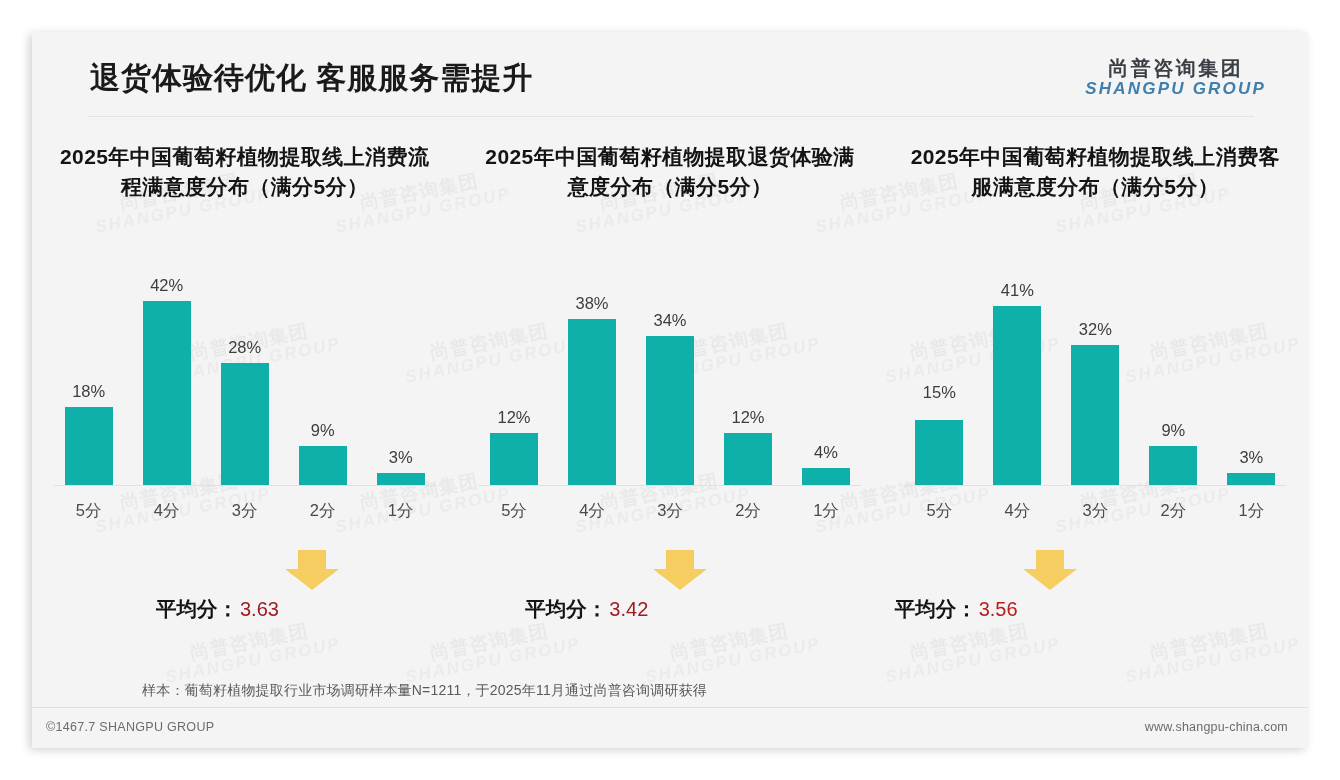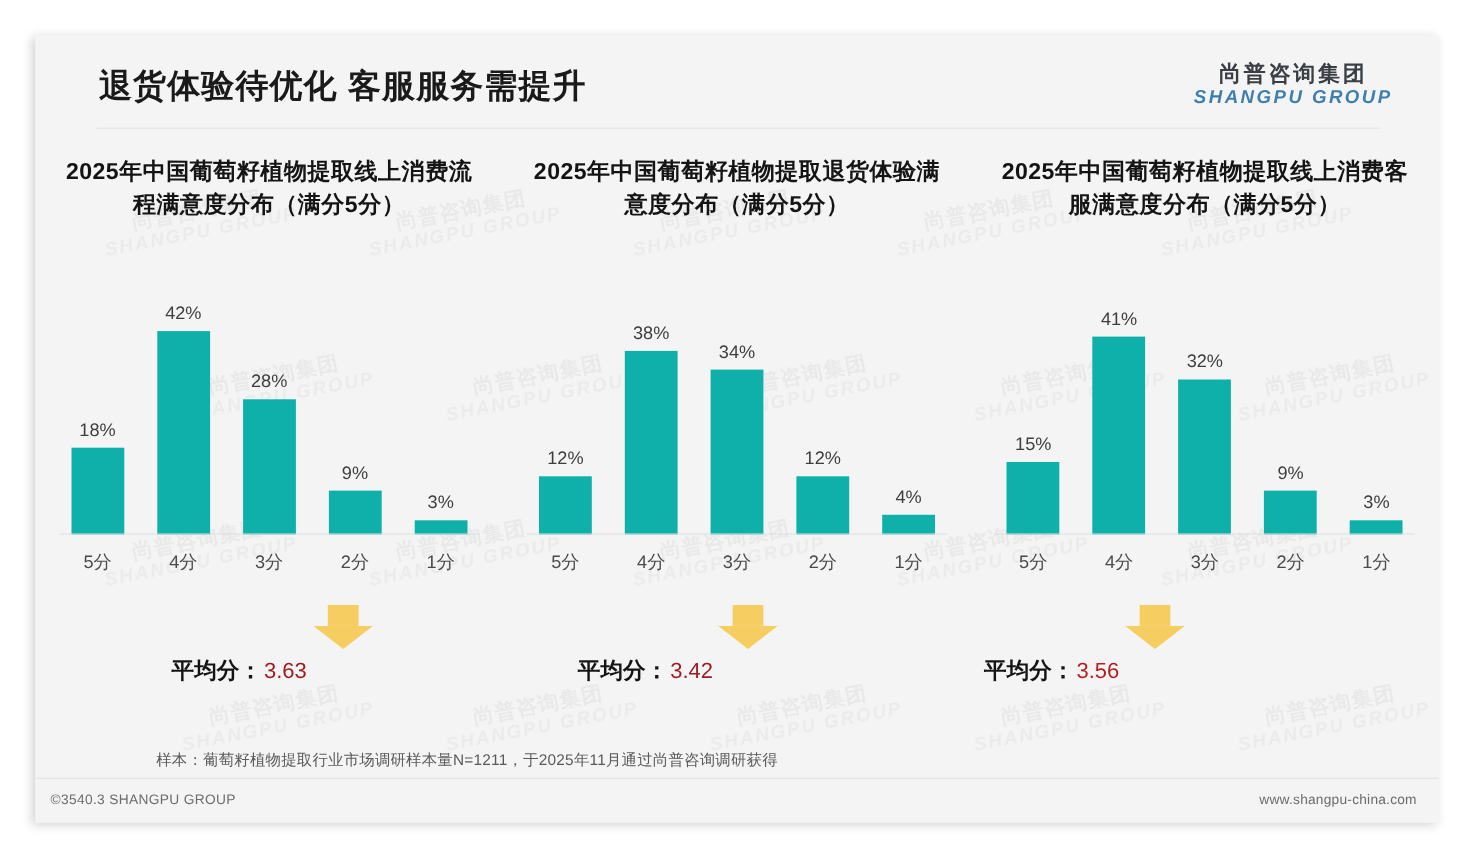--- a/index.html
+++ b/index.html
@@ -462,21 +462,21 @@
             <div class="head" style="border-top-color: rgb(246, 205, 97);"></div>
           </div>
           <div class="avg-text" style="left: 68px;"><span>平均分：</span><span class="avg-num" style="color: rgb(158, 27, 34);">3.42</span></div>
         </div>
       </div>
       <div class="panel">
         <div class="panel-title">2025年中国葡萄籽植物提取线上消费客服满意度分布（满分5分）</div>
         <div class="plot">
           <div class="bars">
             <div class="bar-slot">
-              <div class="bar-value" style="bottom: 72px;">15%</div>
+              <div class="bar-value" style="bottom: 84px;">15%</div>
               <div class="bar" style="height: 66px; background: rgb(16, 176, 170);"></div>
             </div>
             <div class="bar-slot">
               <div class="bar-value" style="bottom: 186px;">41%</div>
               <div class="bar" style="height: 180px; background: rgb(16, 176, 170);"></div>
             </div>
             <div class="bar-slot">
               <div class="bar-value" style="bottom: 147px; text-align: center;">32%</div>
               <div class="bar" style="height: 141px; background: rgb(16, 176, 170);"></div>
             </div>
@@ -504,17 +504,17 @@
             <div class="head" style="border-top-color: rgb(246, 205, 97);"></div>
           </div>
           <div class="avg-text" style="left: 12px;"><span>平均分：</span><span class="avg-num" style="color: #b91c1c;">3.56</span></div>
         </div>
       </div>
     </div>
 
   <div class="footnote">样本：葡萄籽植物提取行业市场调研样本量N=1211，于2025年11月通过尚普咨询调研获得</div>
   <div class="footer-rule"></div>
   <div class="footer">
-    <div class="footer-left">©3540.3 SHANGPU GROUP</div>
+    <div class="footer-left">©1467.7 SHANGPU GROUP</div>
     <div class="footer-right">www.shangpu-china.com</div>
   </div>
 
 </div>
 
 </body></html>

